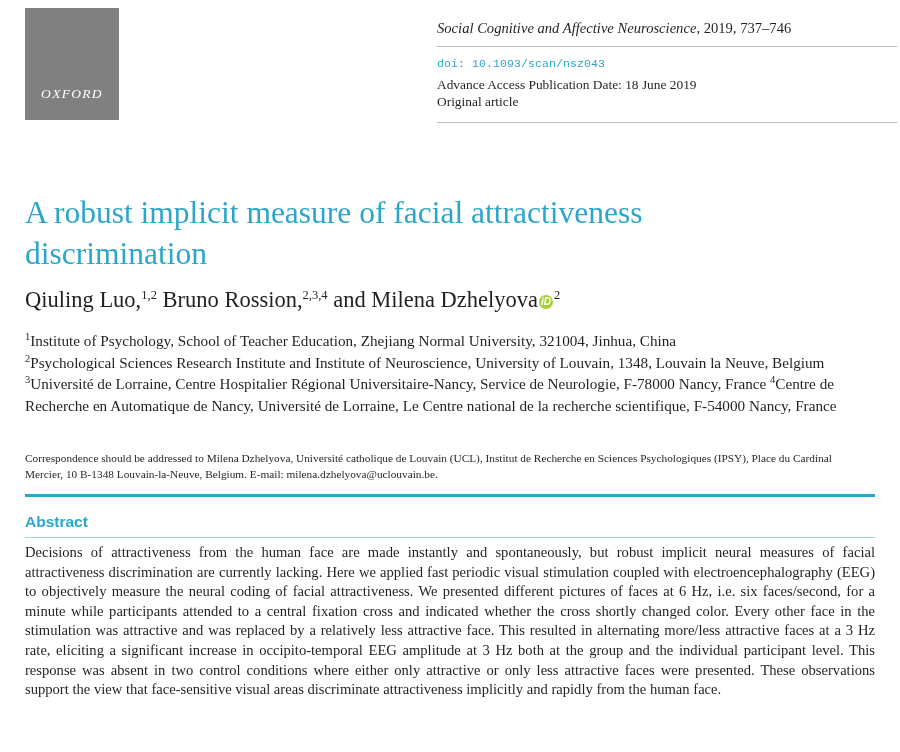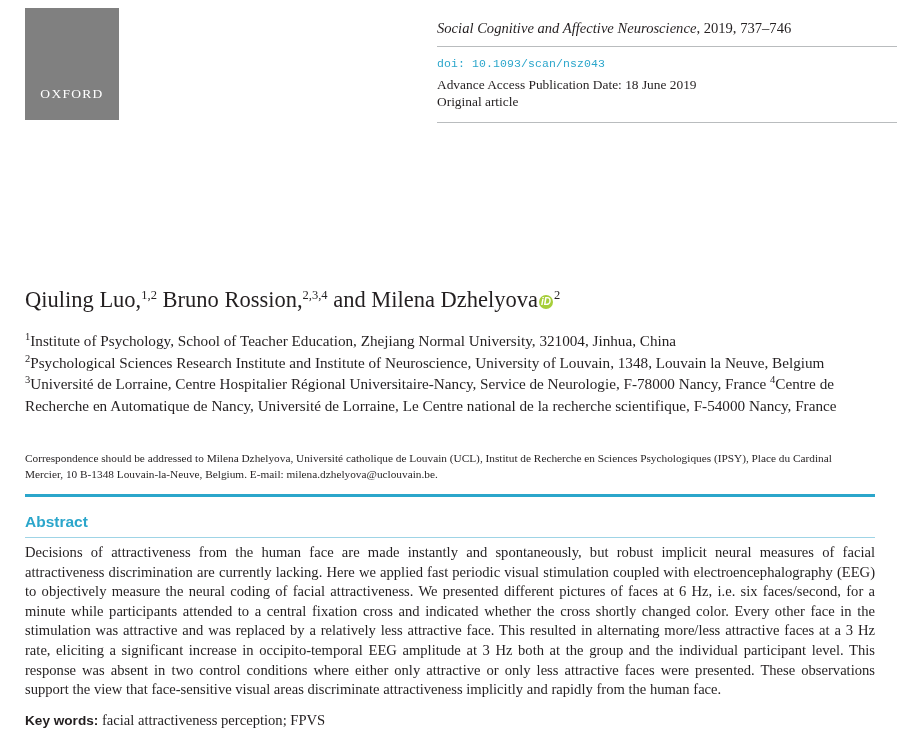--- a/index.html
+++ b/index.html
@@ -28,20 +28,21 @@
     width: 900px;
     height: 135px;
   }
   .oxford-logo {
     position: absolute;
     left: 25px;
     top: 8px;
     width: 94px;
     height: 112px;
     background: #808080;
+    font-style: italic;
   }
   .oxford-logo-text {
     position: absolute;
     left: 0;
     bottom: 18px;
     width: 94px;
     text-align: center;
     color: #ffffff;
     font-family: "Liberation Serif", serif;
     font-size: 13.5px;
@@ -242,20 +243,21 @@
     <div class="journal-line">
       <span class="jname">Social Cognitive and Affective Neuroscience</span><span>, 2019, 737–746</span>
     </div>
     <div class="rule-top"></div>
     <div class="doi">doi: 10.1093/scan/nsz043</div>
     <div class="advance">Advance Access Publication Date: 18 June 2019</div>
     <div class="artictype">Original article</div>
     <div class="rule-bottom"></div>
   </div>
 
+  <h1 class="title">A robust implicit measure of facial attractiveness discrimination</h1>
 
   <div class="authors">
     <span>Qiuling Luo,</span><sup>1,2</sup>
     <span>Bruno Rossion,</span><sup>2,3,4</sup>
     <span>and Milena Dzhelyova</span><span class="orcid">iD</span><sup>2</sup>
   </div>
 
   <div class="affils">
     <sup>1</sup><span>Institute of Psychology, School of Teacher Education, Zhejiang Normal University, 321004, Jinhua, China</span><br>
     <sup>2</sup><span>Psychological Sciences Research Institute and Institute of Neuroscience, University of Louvain, 1348, Louvain la Neuve, Belgium</span>
@@ -264,18 +266,14 @@
   </div>
 
   <div class="corr">Correspondence should be addressed to Milena Dzhelyova, Université catholique de Louvain (UCL), Institut de Recherche en Sciences Psychologiques (IPSY), Place du Cardinal Mercier, 10 B-1348 Louvain-la-Neuve, Belgium. E-mail: milena.dzhelyova@uclouvain.be.</div>
 
   <div class="blue-rule"></div>
 
   <div class="abstract-heading">Abstract</div>
   <div class="thin-rule"></div>
   <div class="abstract-body">Decisions of attractiveness from the human face are made instantly and spontaneously, but robust implicit neural measures of facial attractiveness discrimination are currently lacking. Here we applied fast periodic visual stimulation coupled with electroencephalography (EEG) to objectively measure the neural coding of facial attractiveness. We presented different pictures of faces at 6 Hz, i.e. six faces/second, for a minute while participants attended to a central fixation cross and indicated whether the cross shortly changed color. Every other face in the stimulation was attractive and was replaced by a relatively less attractive face. This resulted in alternating more/less attractive faces at a 3 Hz rate, eliciting a significant increase in occipito-temporal EEG amplitude at 3 Hz both at the group and the individual participant level. This response was absent in two control conditions where either only attractive or only less attractive faces were presented. These observations support the view that face-sensitive visual areas discriminate attractiveness implicitly and rapidly from the human face.</div>
 
-  <div class="keywords">
-    <span class="kw-label">Key words:</span>
-    <span>facial attractiveness perception; FPVS</span>
-  </div>
 
 </div>
 
 </body></html>

